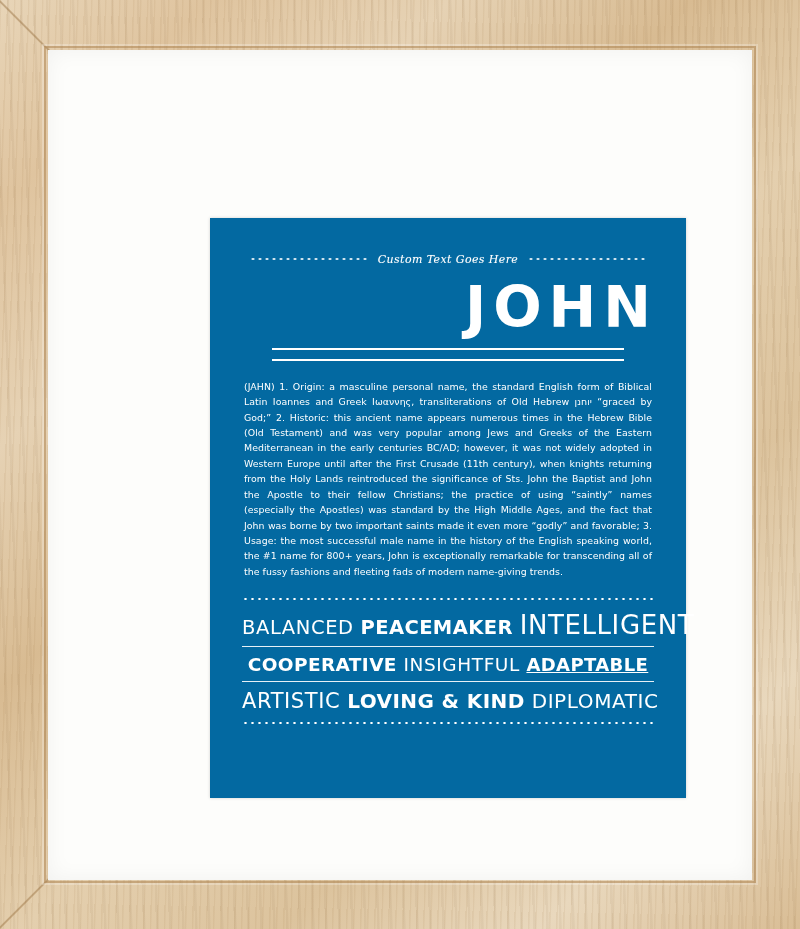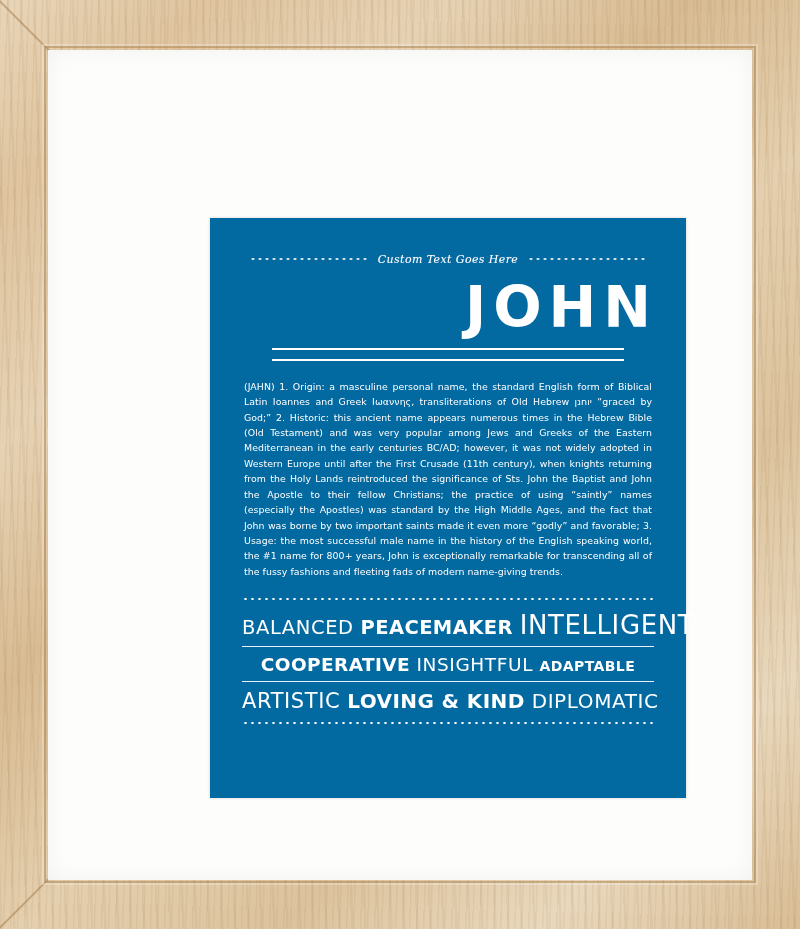--- a/index.html
+++ b/index.html
@@ -199,21 +199,21 @@
 
       <div id="rule-top"></div>
       <div id="rule-bottom"></div>
 
       <div id="definition">(JAHN)  1. Origin:  a masculine personal name, the standard English form of Biblical Latin Ioannes and Greek Ιωαννης, transliterations of Old Hebrew יוחנן “graced by God;”  2. Historic:  this ancient name appears numerous times in the Hebrew Bible (Old Testament) and was very popular among Jews and Greeks of the Eastern Mediterranean in the early centuries BC/AD; however, it was not widely adopted in Western Europe until after the First Crusade (11th century), when knights returning from the Holy Lands reintroduced the significance of Sts. John the Baptist and John the Apostle to their fellow Christians; the practice of using “saintly” names (especially the Apostles) was standard by the High Middle Ages, and the fact that John was borne by two important saints made it even more “godly” and favorable;  3. Usage:  the most successful male name in the history of the English speaking world, the #1 name for 800+ years, John is exceptionally remarkable for transcending all of the fussy fashions and fleeting fads of modern name-giving trends.</div>
 
       <div id="traits">
         <div class="dot-sep"></div>
         <div class="trait-line"><span class="t-light" style="font-size: 19.5px;">BALANCED</span><span class="t-light" style="font-size: 19.5px;">&nbsp;</span><span class="t-bold" style="font-size: 19.5px;">PEACEMAKER</span><span class="t-light" style="font-size: 19.5px;">&nbsp;</span><span class="t-light" style="font-size: 26px; text-align: center;">INTELLIGENT</span></div>
         <div class="thin-rule"></div>
-        <div class="trait-line"><span class="t-bold" style="font-size: 18.5px;">COOPERATIVE</span><span class="t-light" style="font-size: 18.5px;">&nbsp;</span><span class="t-light" style="font-size: 18.5px;">INSIGHTFUL</span><span class="t-light" style="font-size: 18.5px;">&nbsp;</span><span class="t-bold" style="font-size: 14px;">ADAPTABLE</span></div>
+        <div class="trait-line"><span class="t-bold" style="font-size: 18.5px;">COOPERATIVE</span><span class="t-light" style="font-size: 18.5px;">&nbsp;</span><span class="t-light" style="font-size: 18.5px;">INSIGHTFUL</span><span class="t-light" style="font-size: 18.5px;">&nbsp;</span><span class="t-bold" style="font-size: 18px; text-decoration: underline;">ADAPTABLE</span></div>
         <div class="thin-rule"></div>
         <div class="trait-line"><span class="t-light" style="font-size: 21px;">ARTISTIC</span><span class="t-light" style="font-size: 20px;">&nbsp;</span><span class="t-bold" style="font-size: 20px;">LOVING &amp; KIND</span><span class="t-light" style="font-size: 20px;">&nbsp;</span><span class="t-light" style="font-size: 20px;">DIPLOMATIC</span></div>
         <div class="dot-sep"></div>
       </div>
 
     </div>
   </div>
 </div>
 
 </body></html>

